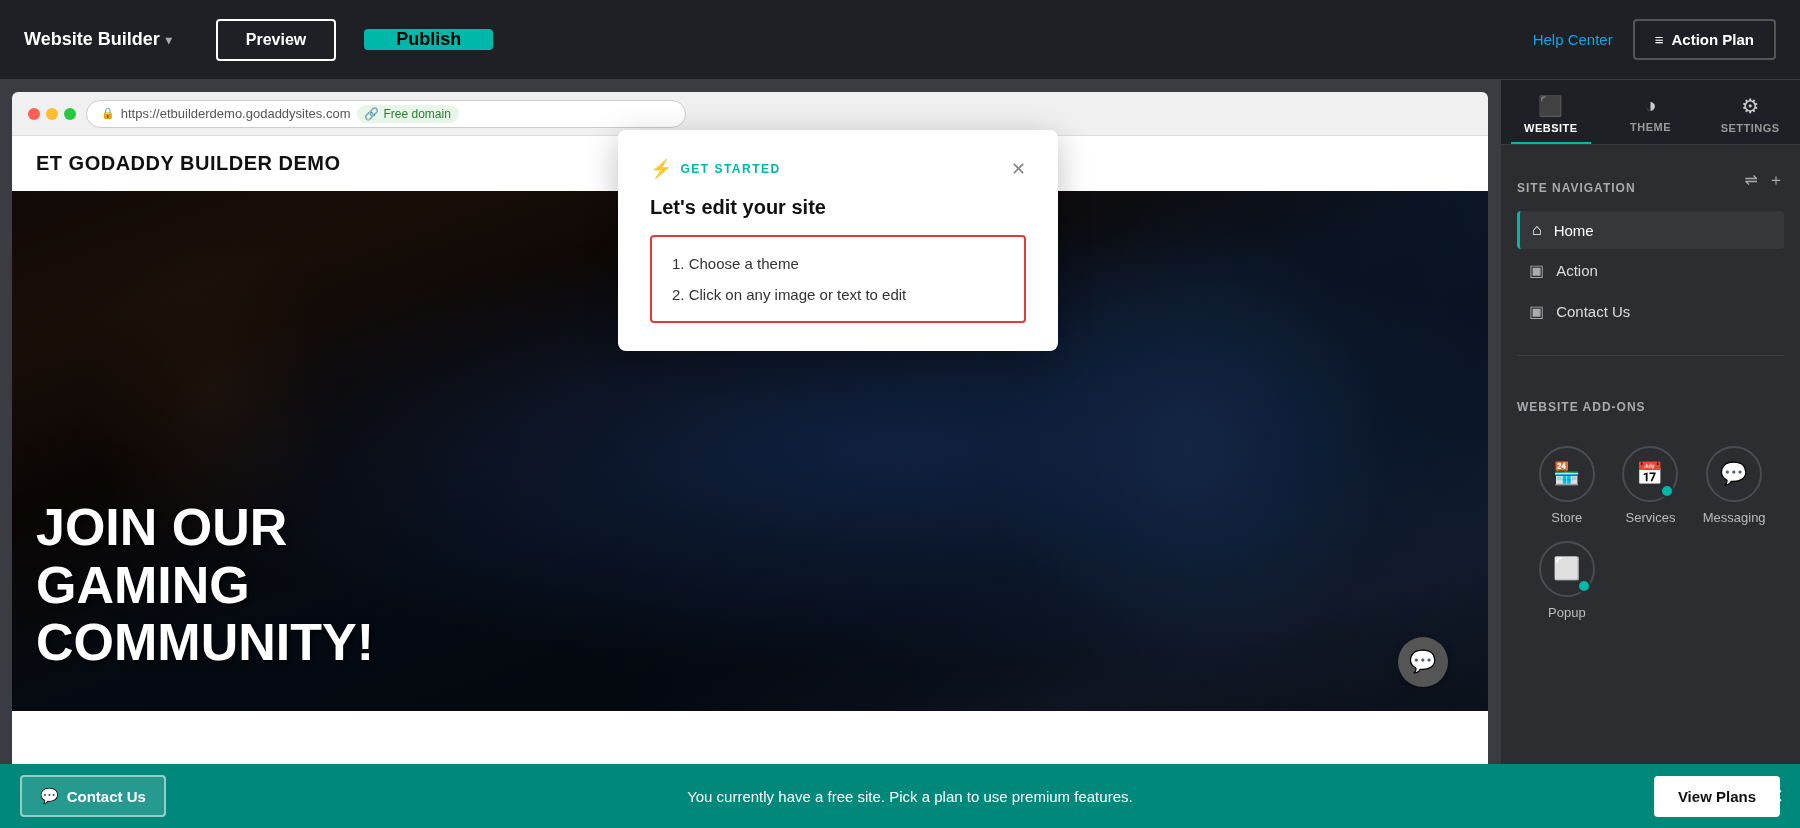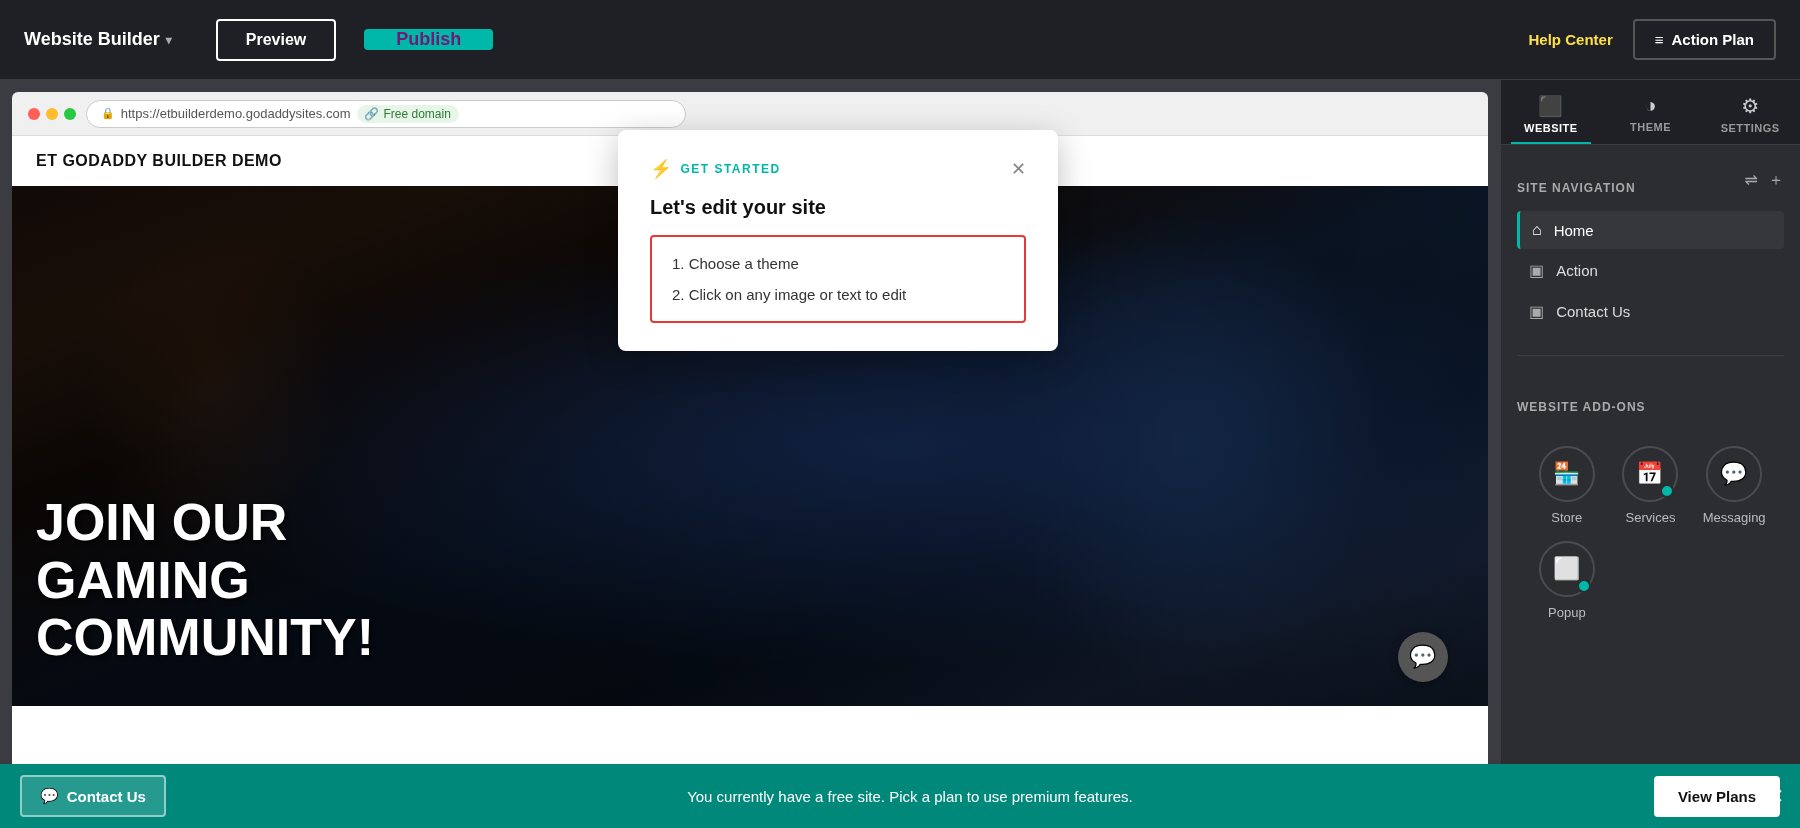--- a/index.html
+++ b/index.html
@@ -35,38 +35,37 @@
       color: #fff;
       padding: 10px 28px;
       border-radius: 4px;
       font-size: 16px;
       font-weight: 600;
       cursor: pointer;
     }
     .btn-publish {
       background: #00b8a9;
       border: none;
-      color: #701a75;
+      color: #000000;
       padding: 0 32px;
       border-radius: 4px;
       font-size: 18px;
       font-weight: 700;
       cursor: pointer;
     }
     .top-bar-right {
       margin-left: auto;
       display: flex;
       align-items: center;
       gap: 20px;
     }
     .help-center {
-      color: #fde047;
-      font-size: 15px;
-      cursor: pointer;
-      font-weight: bold;
+      color: #0ea5e9;
+      font-size: 15px;
+      cursor: pointer;
     }
     .action-plan-btn {
       background: #1e2025;
       border: 2px solid #555;
       color: #fff;
       padding: 10px 20px;
       border-radius: 4px;
       font-size: 15px;
       font-weight: 600;
       cursor: pointer;
@@ -142,21 +141,21 @@
     .site-content {
       background: #fff;
       margin: 0 12px;
       flex: 1;
       overflow: hidden;
       position: relative;
     }
     .site-header {
       padding: 16px 24px;
       font-weight: 700;
-      font-size: 16px;
+      font-size: 20px;
       color: #111;
       letter-spacing: 0.5px;
     }
     .site-hero {
       position: relative;
       width: 100%;
       height: 520px;
       background: linear-gradient(135deg, #1a1a2e 0%, #16213e 30%, #0f3460 60%, #1a1a2e 100%);
       overflow: hidden;
     }

